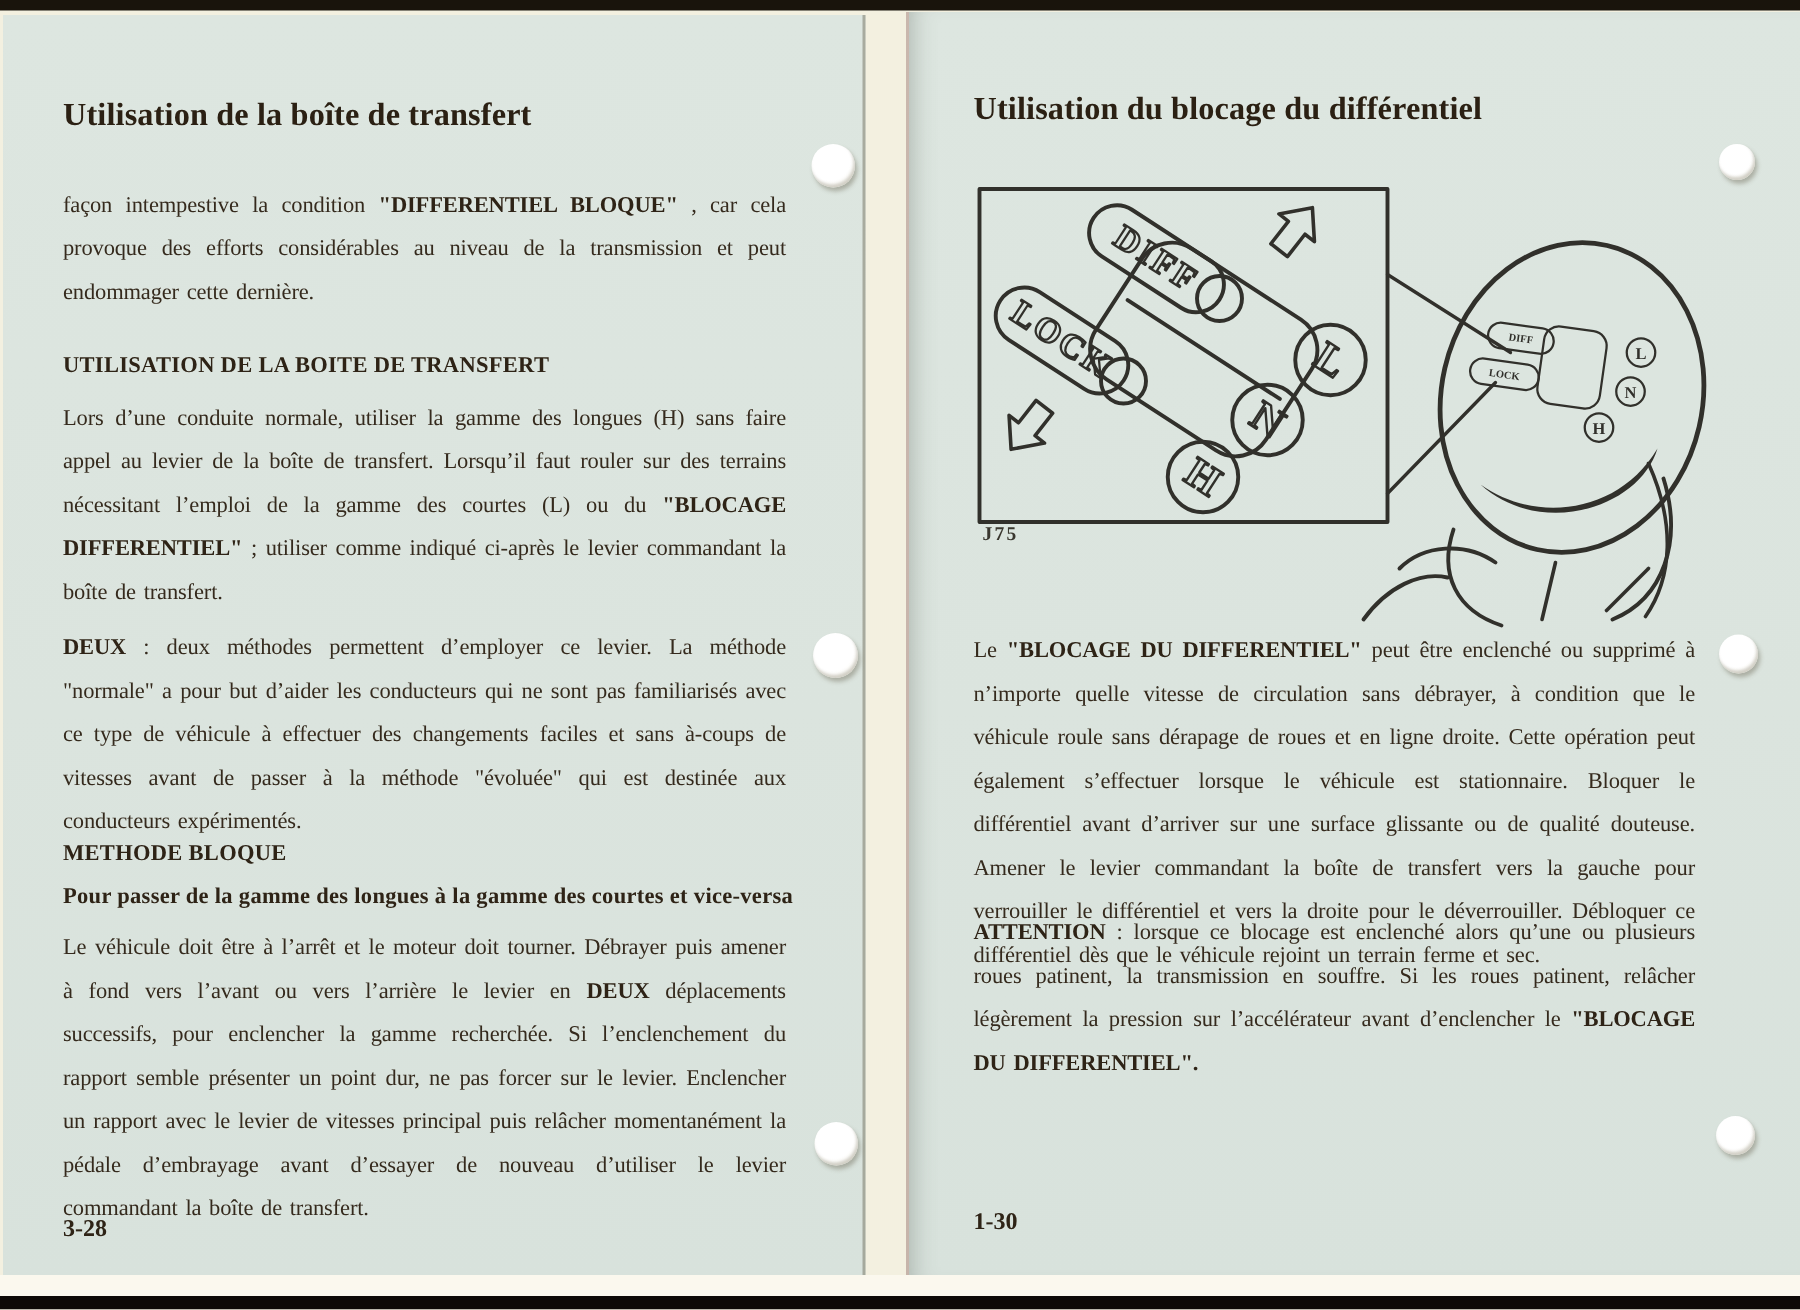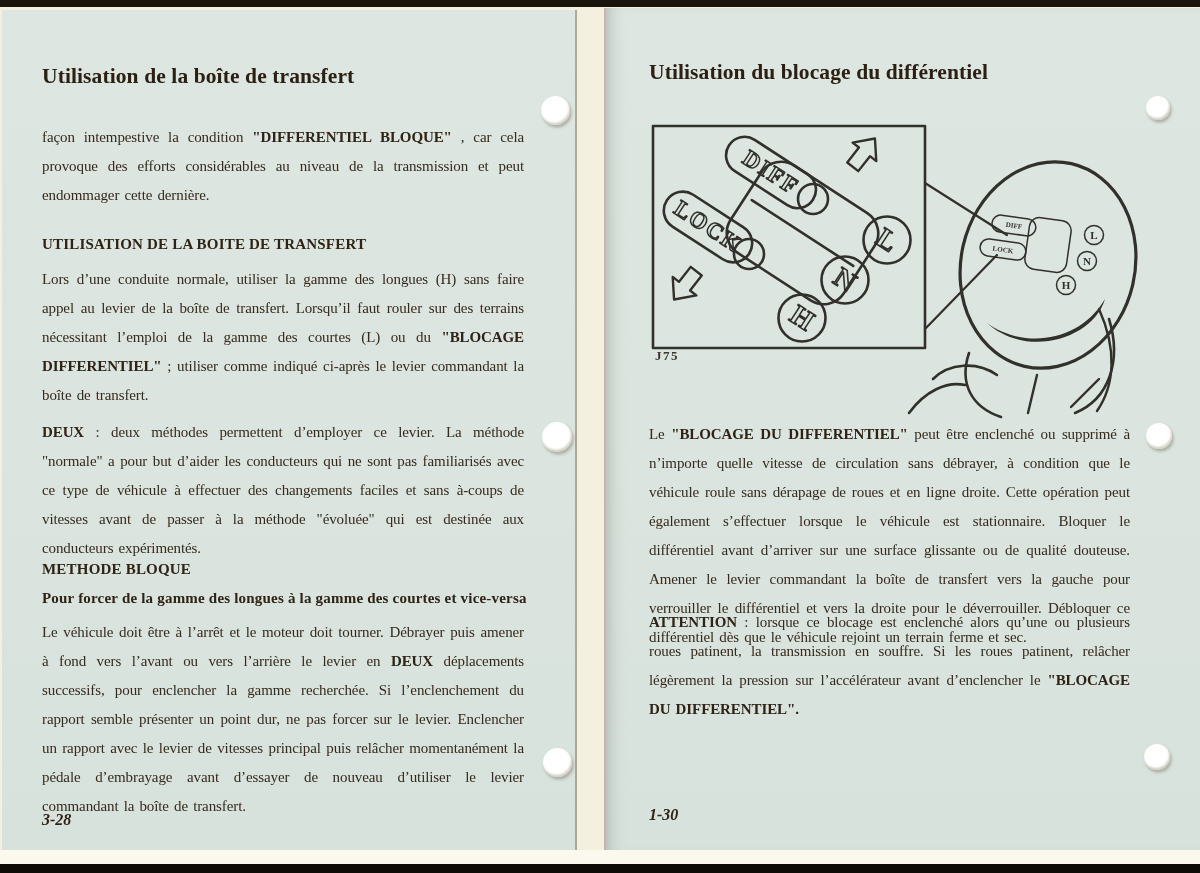--- a/index.html
+++ b/index.html
@@ -19,21 +19,21 @@
   .pagetitle{position:absolute;left:40px;top:40px;font-size:21.5px;font-weight:bold;
              color:#2b2013;letter-spacing:.1px;white-space:nowrap;}
   .page.right .pagetitle{left:43px;top:38px;}
   .blk{position:absolute;margin:0;width:482px;font-size:15px;line-height:29px;
        color:#352a1d;text-align:justify;text-align-last:left;
        letter-spacing:-.1px;word-spacing:1.5px;}
   .page.right .blk{width:481px;}
   .hd{position:absolute;margin:0;font-size:15px;font-weight:bold;color:#2e2316;
       letter-spacing:.2px;white-space:nowrap;}
   .b{font-weight:bold;color:#2e2316;}
-  .pageno{position:absolute;font-size:16px;font-weight:bold;color:#2e2316;font-style:italic;}
+  .pageno{position:absolute;font-size:16px;font-weight:bold;color:#2e2316;}
   .hole{position:absolute;border-radius:50%;
         background:radial-gradient(circle at 42% 36%, #ffffff 55%, #f3f1e7 100%);
         box-shadow:1.5px 2.5px 3px rgba(105,100,82,.42), inset -1px -2px 2px rgba(145,140,120,.38);}
   svg{position:absolute;overflow:visible;}
   svg text{font-family:"Liberation Serif", serif;font-weight:bold;}
 </style>
 </head>
 <body>
 
 <div class="scan">
@@ -44,21 +44,21 @@
     <h1 class="pagetitle">Utilisation de la boîte de transfert</h1>
 
     <p class="blk" style="left:40px;top:113px"><span>façon intempestive la condition </span><span class="b">"DIFFERENTIEL BLOQUE"</span><span> , car cela provoque des efforts considérables au niveau de la transmission et peut endommager cette dernière.</span></p>
 
     <h2 class="hd" style="left:40px;top:226px">UTILISATION DE LA BOITE DE TRANSFERT</h2>
     <p class="blk" style="left:40px;top:255px"><span>Lors d’une conduite normale, utiliser la gamme des longues (H) sans faire appel au levier de la boîte de transfert. Lorsqu’il faut rouler sur des terrains nécessitant l’emploi de la gamme des courtes (L) ou du </span><span class="b">"BLOCAGE DIFFERENTIEL"</span><span> ; utiliser comme indiqué ci-après le levier commandant la boîte de transfert.</span></p>
 
     <p class="blk" style="left:40px;top:408px"><span class="b">DEUX</span><span> : deux méthodes permettent d’employer ce levier. La méthode "normale" a pour but d’aider les conducteurs qui ne sont pas familiarisés avec ce type de véhicule à effectuer des changements faciles et sans à-coups de vitesses avant de passer à la méthode "évoluée" qui est destinée aux conducteurs expérimentés.</span></p>
 
     <h2 class="hd" style="left:40px;top:551px">METHODE BLOQUE</h2>
-    <h3 class="hd" style="left:40px;top:580px;font-size:15px">Pour forcer de la gamme des longues à la gamme des courtes et vice-versa</h3>
+    <h3 class="hd" style="left:40px;top:580px;font-size:15px">Pour passer de la gamme des longues à la gamme des courtes et vice-versa</h3>
     <p class="blk" style="left:40px;top:608px"><span>Le véhicule doit être à l’arrêt et le moteur doit tourner. Débrayer puis amener à fond vers l’avant ou vers l’arrière le levier en </span><span class="b">DEUX</span><span> déplacements successifs, pour enclencher la gamme recherchée. Si l’enclenchement du rapport semble présenter un point dur, ne pas forcer sur le levier. Enclencher un rapport avec le levier de vitesses principal puis relâcher momentanément la pédale d’embrayage avant d’essayer de nouveau d’utiliser le levier commandant la boîte de transfert.</span></p>
 
     <div class="pageno" style="left:40px;top:801px">3-28</div>
   </div>
 
   <div class="page right">
     <h1 class="pagetitle">Utilisation du blocage du différentiel</h1>
 
     <svg viewBox="0 0 508 322" style="left:41px;top:105px;width:508px;height:322px">
       <g fill="none" stroke="#31302b" stroke-linecap="round" stroke-linejoin="round">

